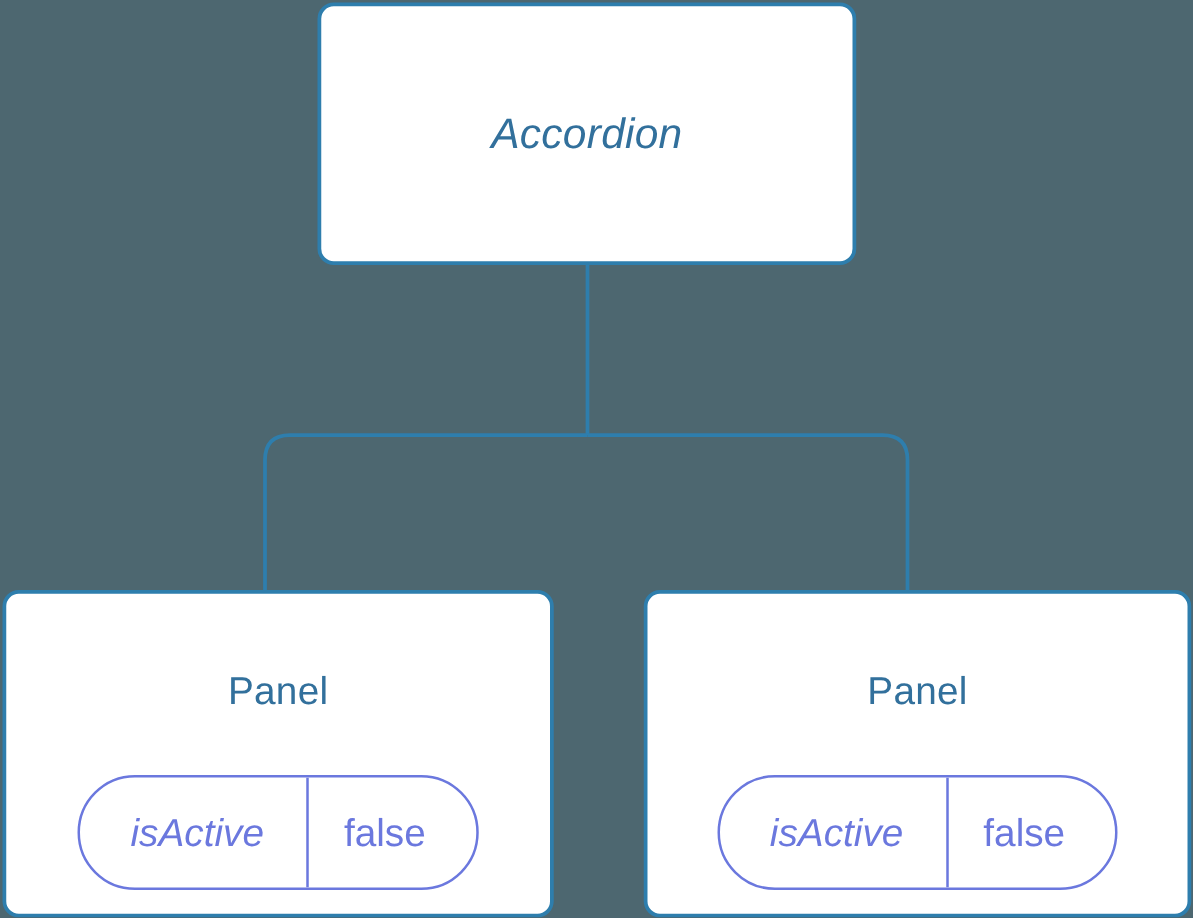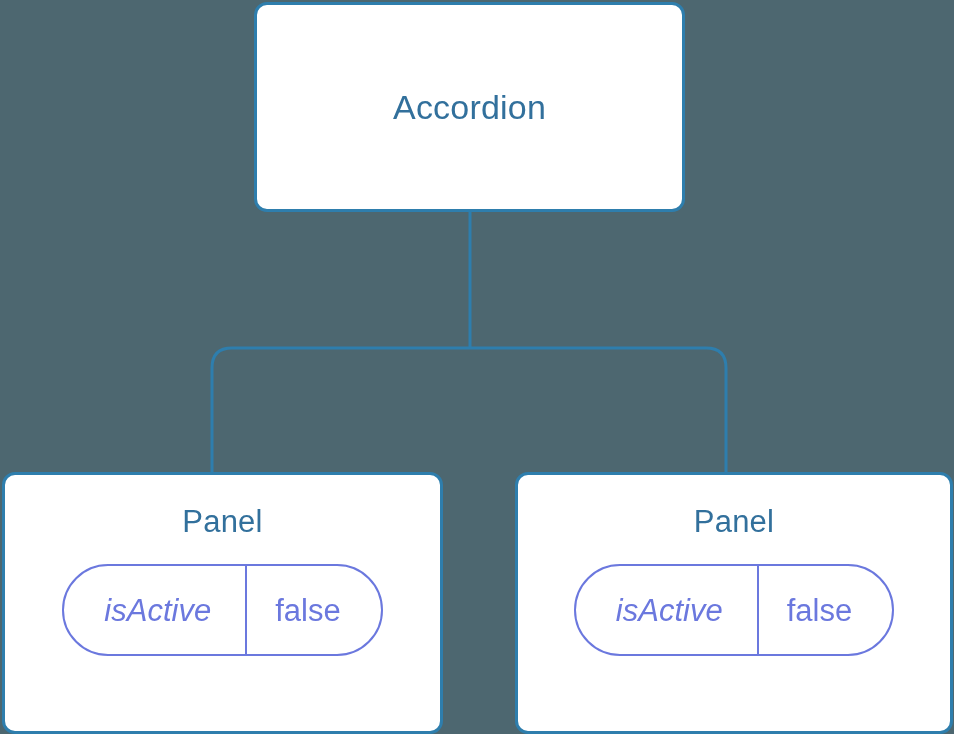--- a/index.html
+++ b/index.html
@@ -41,27 +41,29 @@
     flex-direction: column;
     align-items: center;
   }
 
   .node-root {
     left: 254px;
     top: 2px;
     width: 431px;
     height: 210px;
     justify-content: center;
+    font-style: italic;
   }
 
   .node-child {
     top: 472px;
     height: 262px;
     justify-content: flex-start;
-    padding-top: 31px;
+    padding-top: 62px;
+    gap: 25px;
   }
 
   .node-child.left  { left: 2px;   width: 441px; }
   .node-child.right { left: 515px; width: 438px; }
 
   .node-title {
     color: #32709c;
     font-size: 34px;
     line-height: 1;
     letter-spacing: 0.2px;

